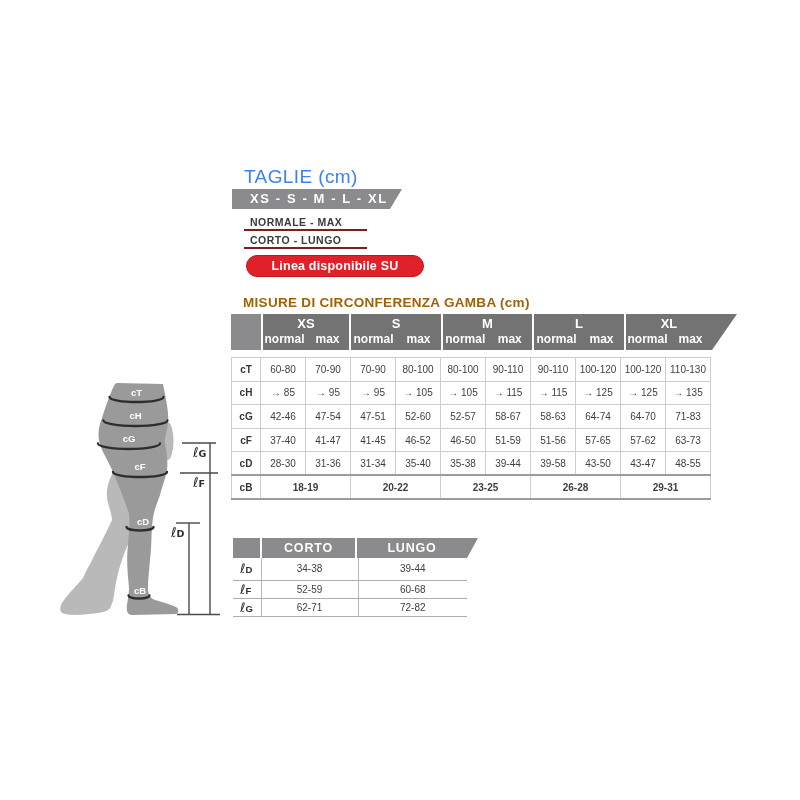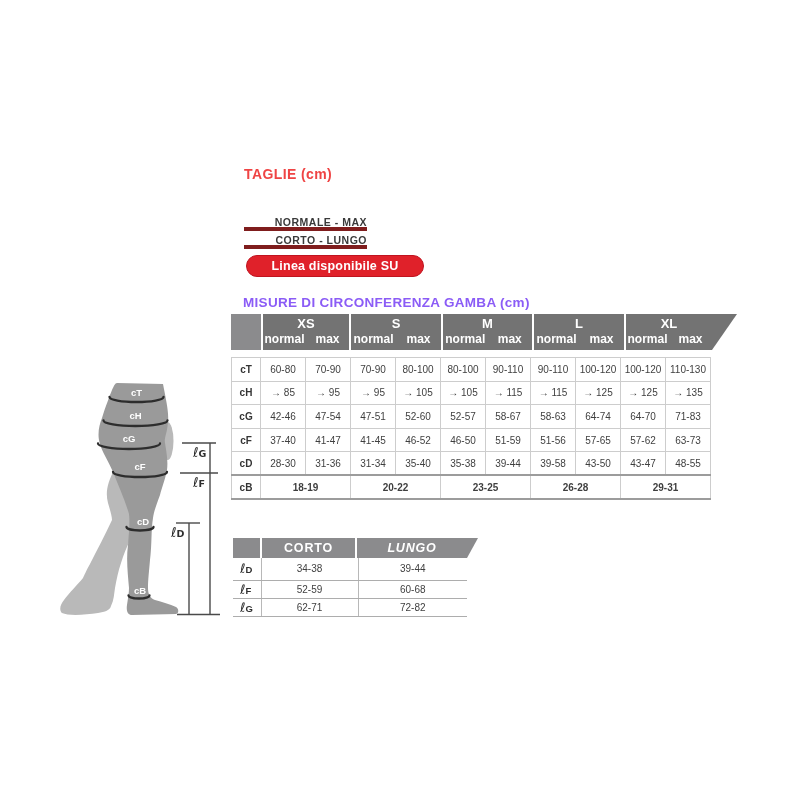--- a/index.html
+++ b/index.html
@@ -1,35 +1,35 @@
 <!DOCTYPE html>
 <html><head>
 <meta charset="utf-8">
 <style>
   html,body{margin:0;padding:0;background:#fff;}
   .page{position:relative;width:800px;height:800px;background:#ffffff;overflow:hidden;
         font-family:"Liberation Sans",sans-serif;}
 
   
-  .sizes-title{position:absolute;left:244px;top:166px;font-size:14px;font-weight:bold;
-               color:#ef4444;letter-spacing:.4px;}
+  .sizes-title{position:absolute;left:244px;top:166px;font-size:19px;font-weight:normal;
+               color:#3b82f6;letter-spacing:.4px;}
   .banner{position:absolute;left:232px;top:189px;width:170px;height:20px;background:#8b8b8d;
           clip-path:polygon(0 0,100% 0,calc(100% - 12px) 100%,0 100%);
           color:#fff;font-size:13px;font-weight:bold;letter-spacing:1.6px;
           line-height:20px;padding-left:18px;box-sizing:border-box;}
-  .size-option{position:absolute;left:244px;width:123px;height:17px;border-bottom:4px solid #7f1d1d;
+  .size-option{position:absolute;left:244px;width:123px;height:17px;border-bottom:2px solid #7f1d1d;
                font-size:10.5px;color:#3a3a3a;letter-spacing:.5px;padding-left:6px;
-               line-height:17px;box-sizing:border-box;font-weight:bold;text-align:right;}
+               line-height:17px;box-sizing:border-box;font-weight:bold;}
   .opt1{top:214px;} .opt2{top:232px;}
   .badge{position:absolute;left:246px;top:255px;width:178px;height:22px;background:#e0212a;
          border:1px solid #c01420;border-radius:11px;color:#fff;font-size:12.5px;font-weight:bold;
          text-align:center;line-height:20px;box-sizing:border-box;letter-spacing:.2px;}
 
   
-  .sec-title{position:absolute;font-size:13.5px;font-weight:bold;color:#8b5cf6;letter-spacing:.3px;}
+  .sec-title{position:absolute;font-size:13.5px;font-weight:bold;color:#a16207;letter-spacing:.3px;}
   .circ-title{left:243px;top:295px;}
   .len-title{left:243px;top:515px;}
 
   
   .circ-header{position:absolute;left:231px;top:314px;width:506px;height:36px;
                clip-path:polygon(0 0,100% 0,calc(100% - 25px) 100%,0 100%);
                display:grid;grid-template-columns:30px 86px 90px 89px 90px 1fr;column-gap:2px;}
   .hdr-spacer{background:#8b8b8d;}
   .hdr-group{background:#737373;color:#fff;}
   .hdr-group.last{padding-right:25px;}
@@ -45,21 +45,21 @@
   .circ-table td.lbl{font-weight:bold;color:#353535;}
   .circ-table tr.row-cb td{border-top:2px solid #9c9c9c;border-bottom:2px solid #9c9c9c;
                            font-weight:bold;}
 
   
   .len-header{position:absolute;left:233px;top:538px;width:245px;height:20px;
               clip-path:polygon(0 0,100% 0,calc(100% - 11px) 100%,0 100%);
               display:grid;grid-template-columns:27px 93px 1fr;column-gap:2px;}
   .len-header .cell{background:#8b8b8d;color:#fff;text-align:center;line-height:20px;
                     font-size:12.5px;font-weight:bold;letter-spacing:.8px;}
-  .len-header .cell.last{padding-right:11px;font-style:italic;}
+  .len-header .cell.last{padding-right:11px;}
 
   
   .len-table{position:absolute;left:233px;top:558px;border-collapse:collapse;table-layout:fixed;}
   .len-table td{border-bottom:1px solid #adadad;text-align:center;font-size:10px;color:#3f3f3f;
                 padding:0;white-space:nowrap;}
   .len-table td:not(:last-child){border-right:1px solid #b8b8b8;}
   .len-table tr.r1{height:22px;} .len-table tr.r2{height:18px;} .len-table tr.r3{height:18px;}
   .len-table td.lbl{text-align:left;padding-left:7px;}
   .ell{font-size:13px;font-style:italic;color:#2e2e2e;font-family:"DejaVu Sans",sans-serif;}
   .ell-letter{font-size:9.5px;font-weight:bold;color:#2e2e2e;}
@@ -142,20 +142,21 @@
     </g>
 
     <g fill="#2e2e2e" font-family="DejaVu Sans, sans-serif">
       <text x="143" y="87"><tspan font-size="13.5" font-style="italic">ℓ</tspan><tspan font-size="9.5" font-weight="bold">G</tspan></text>
       <text x="143" y="117"><tspan font-size="13.5" font-style="italic">ℓ</tspan><tspan font-size="9.5" font-weight="bold">F</tspan></text>
       <text x="121" y="167"><tspan font-size="13.5" font-style="italic">ℓ</tspan><tspan font-size="9.5" font-weight="bold">D</tspan></text>
     </g>
   </svg>
 
   <div class="sizes-title">TAGLIE (cm)</div>
+  <div class="banner">XS - S - M - L - XL</div>
   <div class="size-option opt1">NORMALE - MAX</div>
   <div class="size-option opt2">CORTO - LUNGO</div>
   <div class="badge">Linea disponibile SU MISURA</div>
 
   <div class="sec-title circ-title">MISURE DI CIRCONFERENZA GAMBA (cm)</div>
 
   <div class="circ-header">
     <div class="hdr-spacer"></div>
     <div class="hdr-group">
       <div class="hdr-size">XS</div>

